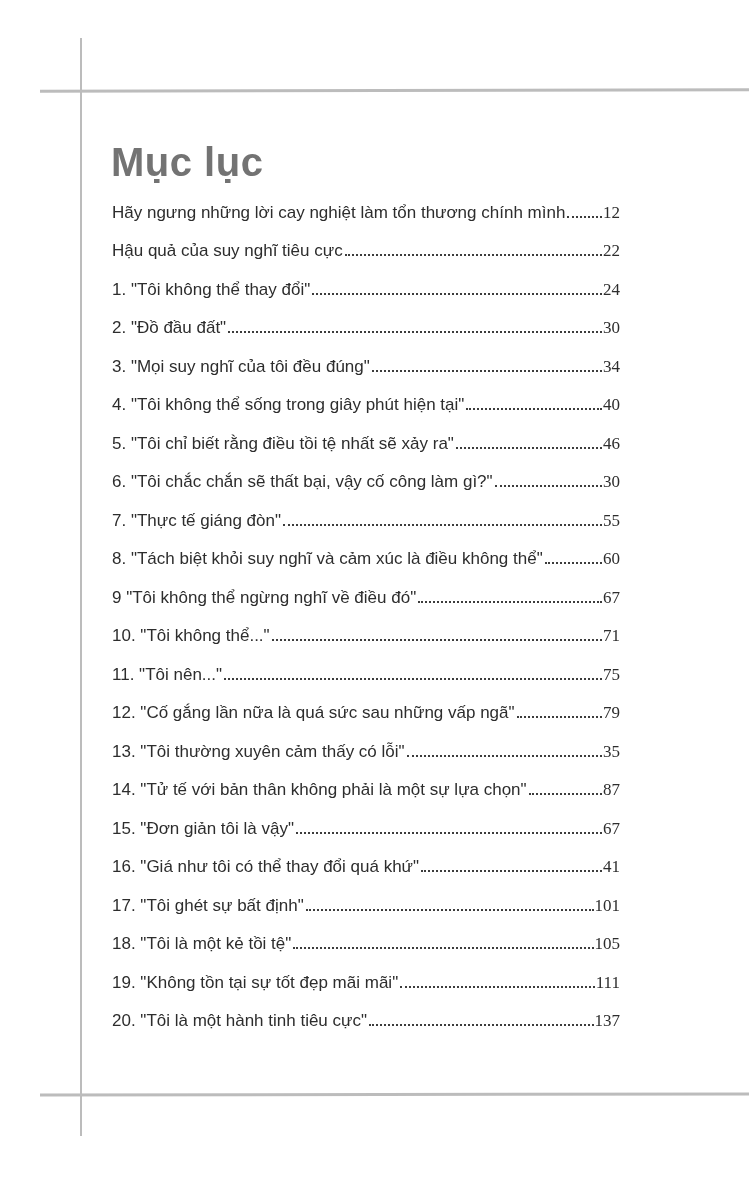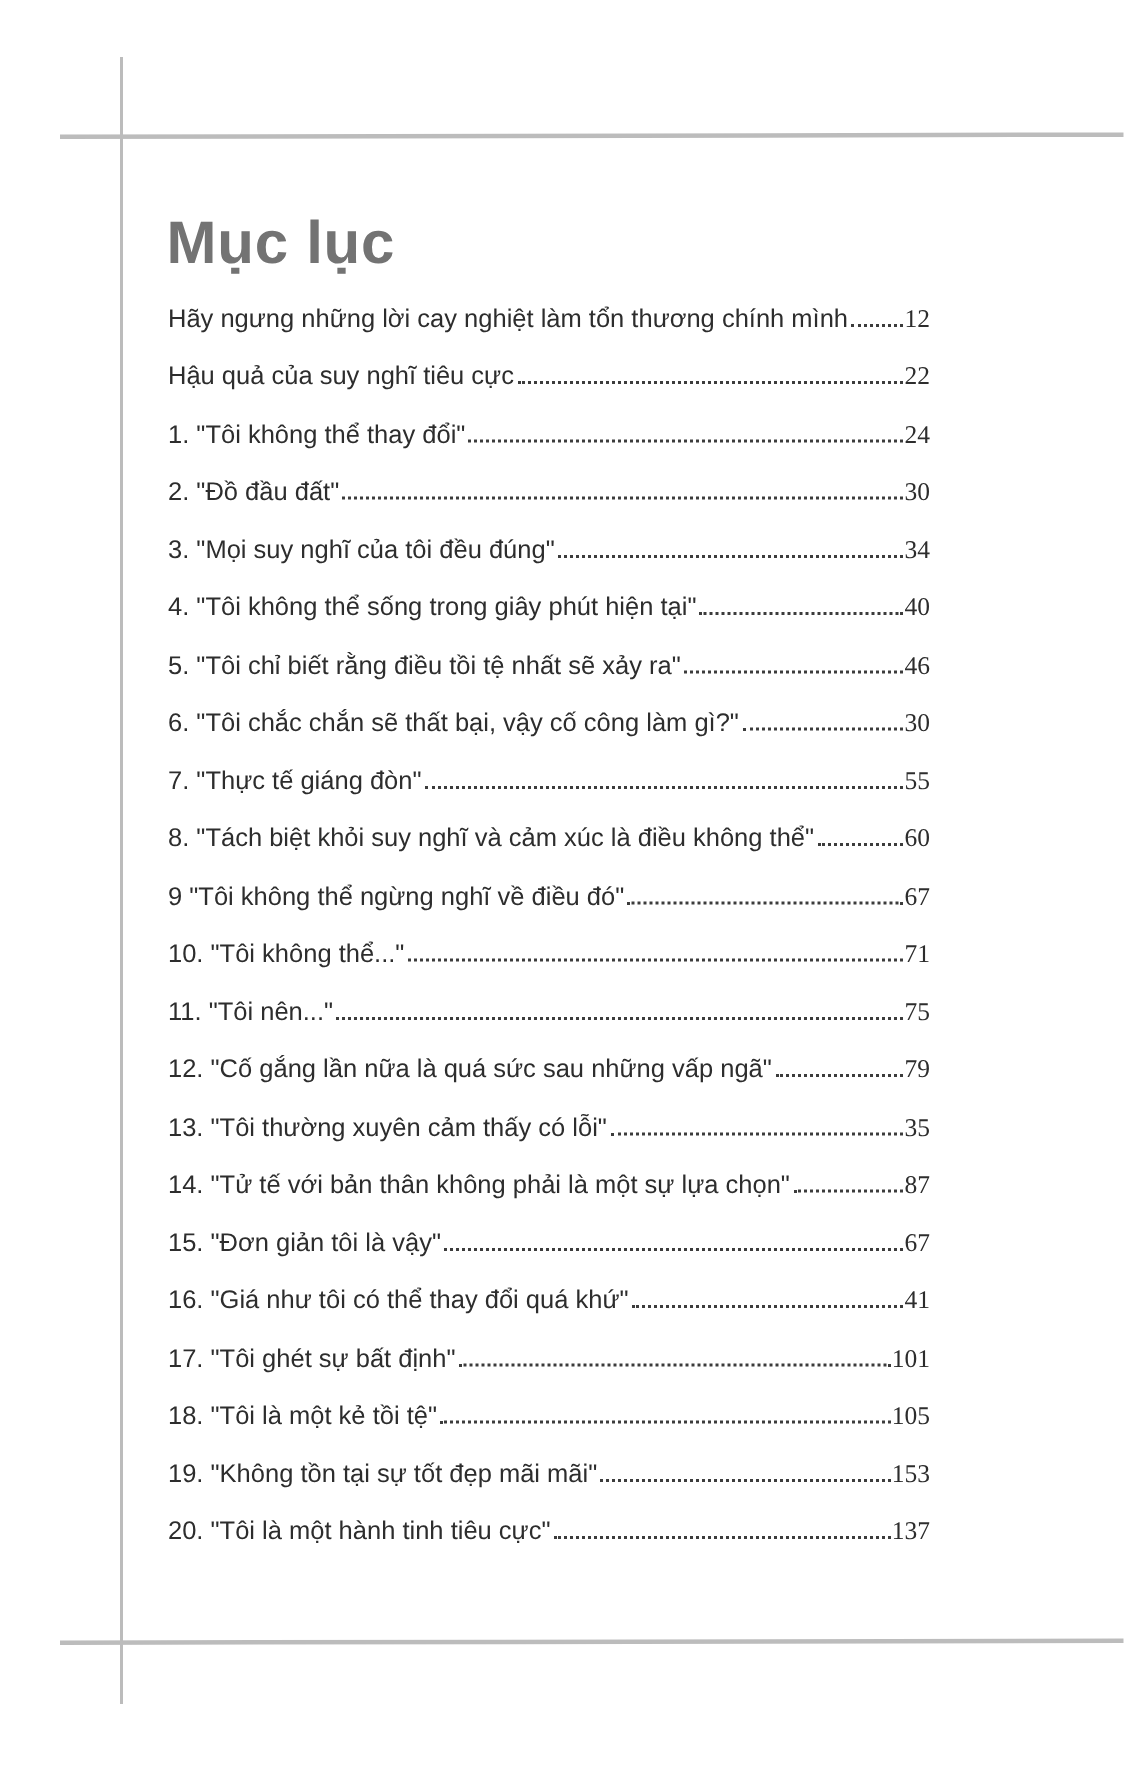--- a/index.html
+++ b/index.html
@@ -188,20 +188,20 @@
     <span class="toc-page">101</span>
   </div>
   <div class="toc-row">
     <span class="toc-label">18. "Tôi là một kẻ tồi tệ"</span>
     <span class="toc-leader"></span>
     <span class="toc-page">105</span>
   </div>
   <div class="toc-row">
     <span class="toc-label">19. "Không tồn tại sự tốt đẹp mãi mãi"</span>
     <span class="toc-leader"></span>
-    <span class="toc-page">153</span>
+    <span class="toc-page">111</span>
   </div>
   <div class="toc-row">
     <span class="toc-label">20. "Tôi là một hành tinh tiêu cực"</span>
     <span class="toc-leader"></span>
     <span class="toc-page">137</span>
   </div>
 </div>
 
 </body></html>

